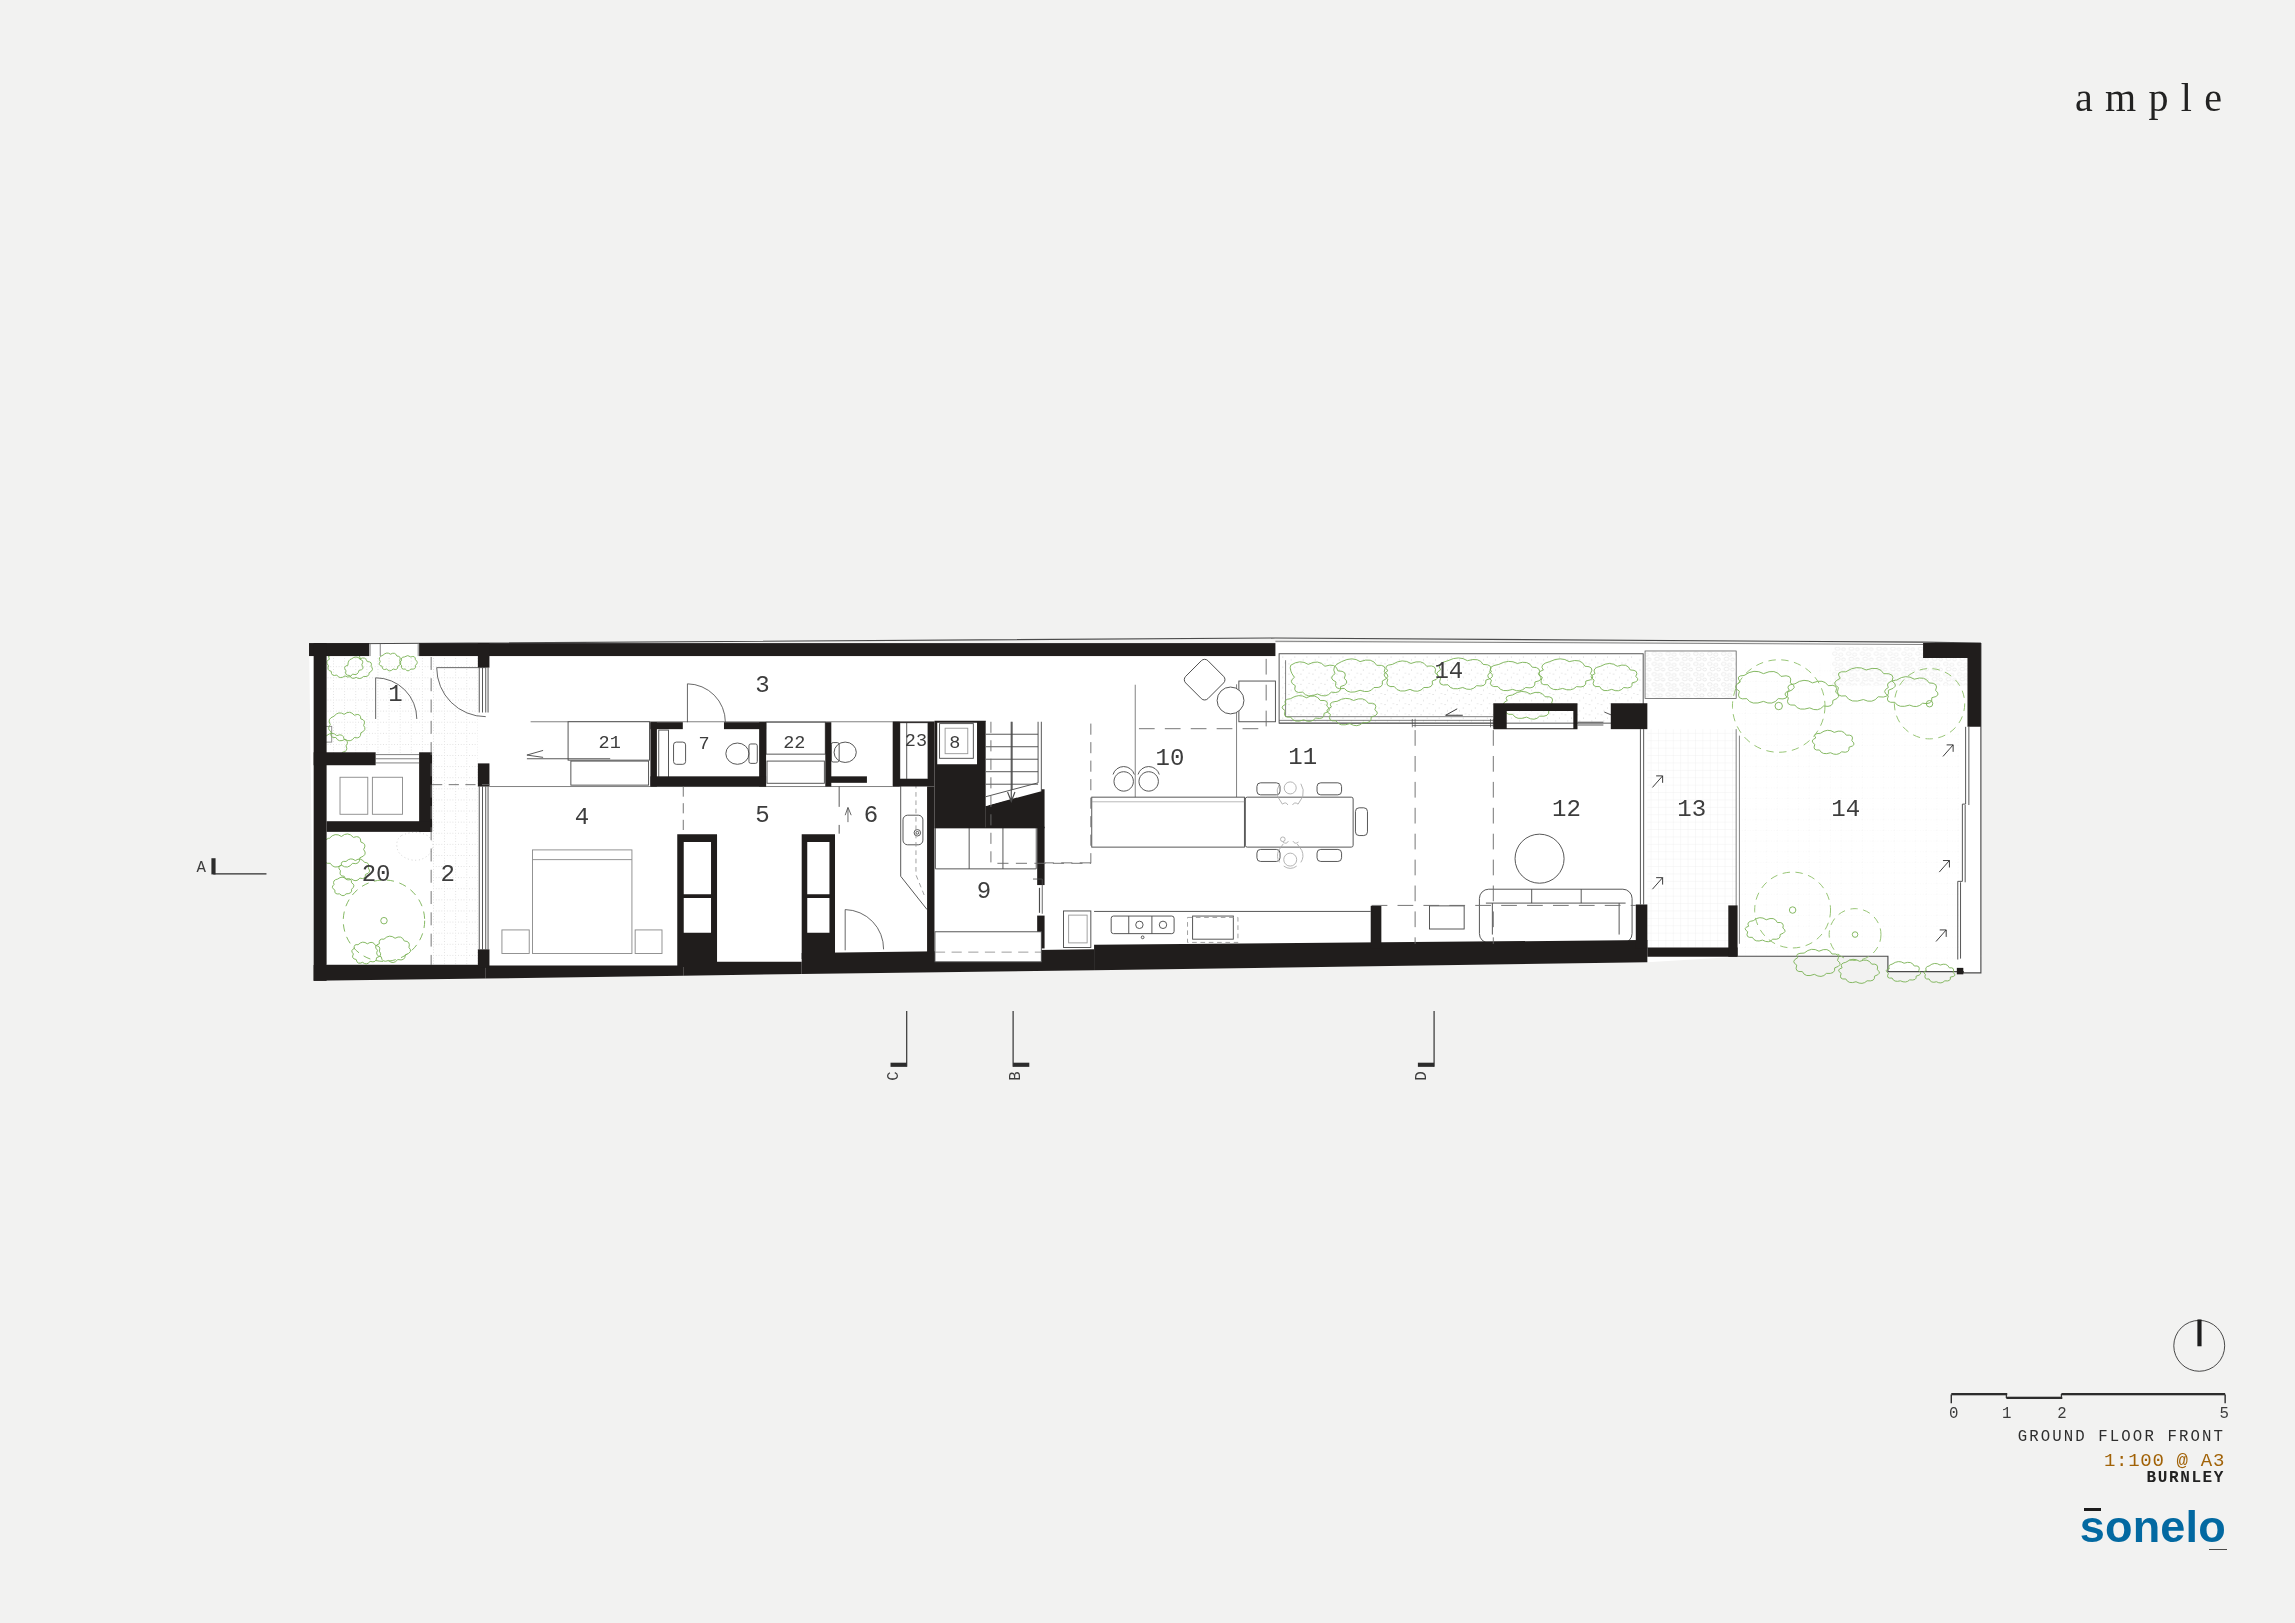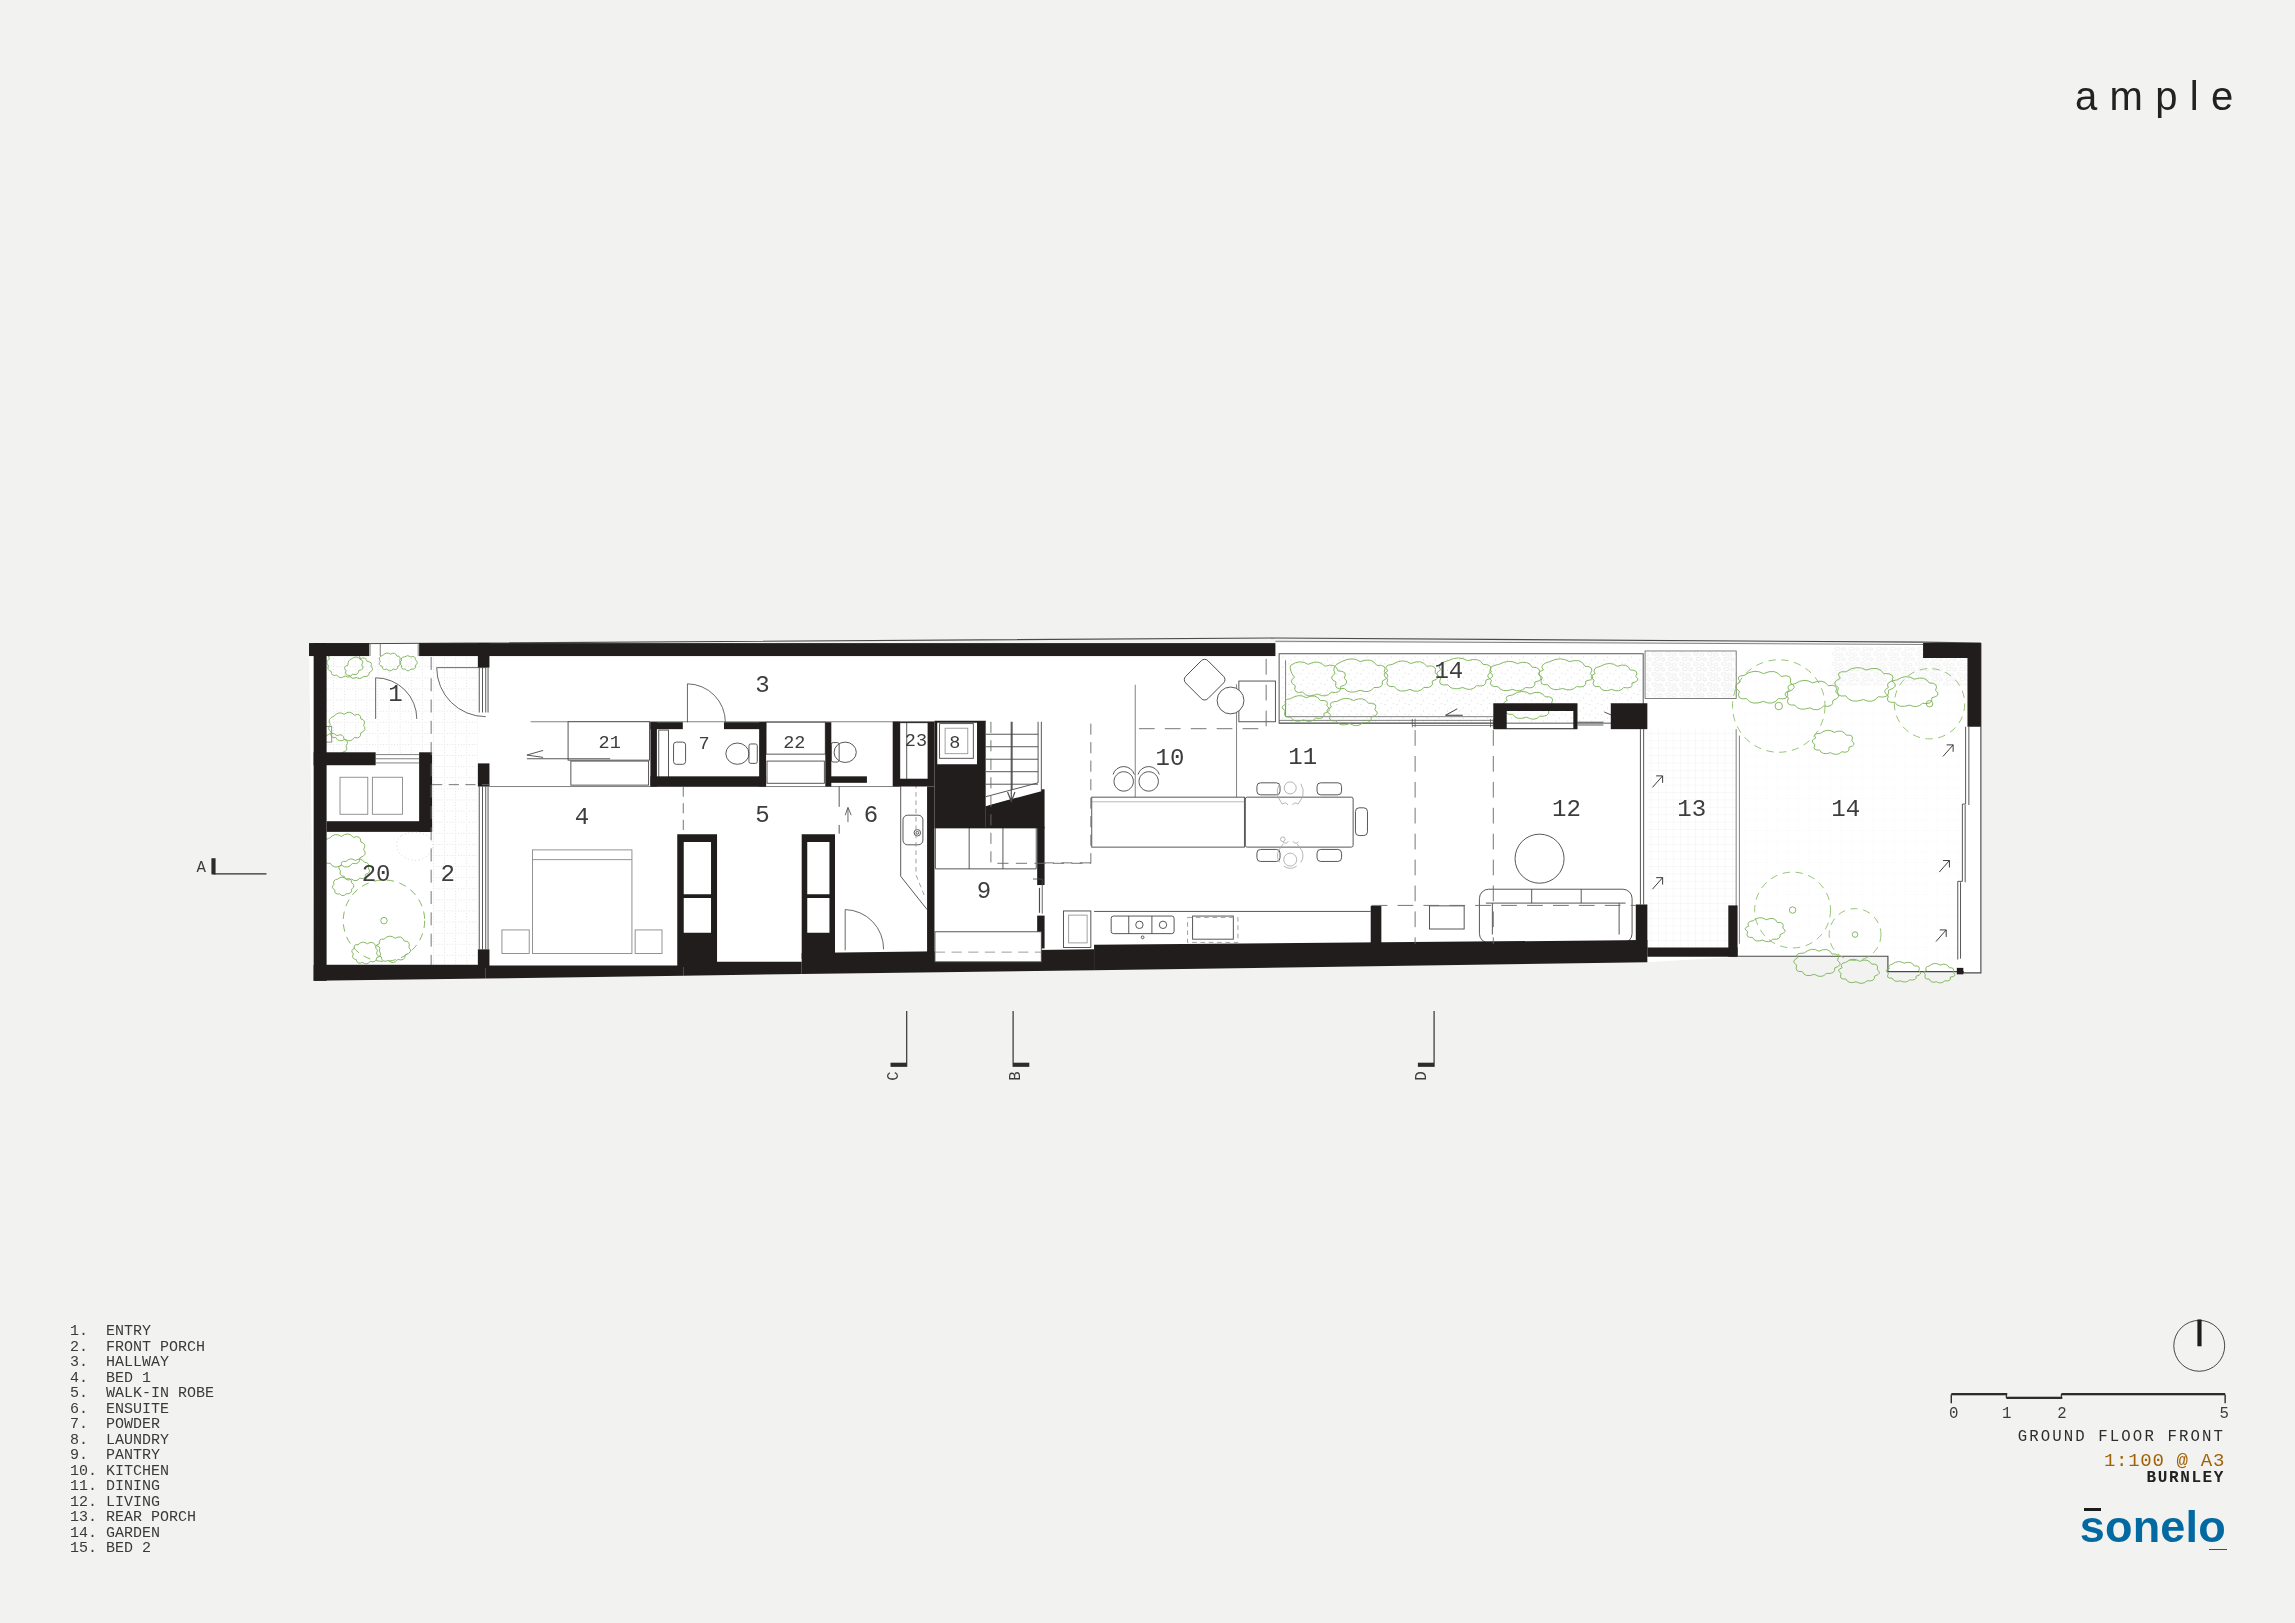--- a/index.html
+++ b/index.html
@@ -538,38 +538,23 @@
 
 <text x="813" y="1904" font-size="52" text-anchor="middle">20</text>
 
 <text x="1318" y="1617" font-size="40" text-anchor="middle">21</text>
 
 <text x="1717" y="1617" font-size="40" text-anchor="middle">22</text>
 
 <text x="1980" y="1613" font-size="40" text-anchor="middle">23</text>
 </svg>
 
-<div style="position:absolute;left:70px;top:1324px;font-size:15px;line-height:15.5px;color:#3a3a3a;white-space:pre;">1.  ENTRY
-2.  FRONT PORCH
-3.  HALLWAY
-4.  BED 1
-5.  WALK-IN ROBE
-6.  ENSUITE
-7.  POWDER
-8.  LAUNDRY
-9.  PANTRY
-10. KITCHEN
-11. DINING
-12. LIVING
-13. REAR PORCH
-14. GARDEN
-15. BED 2</div>
-
-
-<div style="position:absolute;left:2075px;top:74px;font-family:Liberation Sans, sans-serif;font-size:40px;letter-spacing:12.3px;color:#222;text-align:center;">ample</div>
+
+
+<div style="position:absolute;left:2075px;top:74px;font-family:Liberation Serif, serif;font-size:40px;letter-spacing:12.3px;color:#222;text-align:center;">ample</div>
 
 <div style="position:absolute;right:70px;top:1428px;font-size:15.7px;line-height:1.2;letter-spacing:2.1px;color:#2e2e2e;text-align:right;">GROUND FLOOR FRONT</div>
 
 <div style="position:absolute;right:70px;top:1450px;font-size:19px;line-height:1.2;letter-spacing:0.7px;color:#a16207;text-align:right;">1:100 @ A3</div>
 
 <div style="position:absolute;right:70px;top:1469px;font-size:16px;line-height:1.2;font-weight:bold;letter-spacing:1.6px;color:#222;text-align:right;padding-left:20px;">BURNLEY</div>
 
 <div style="position:absolute;right:69px;top:1504px;font-family:'Liberation Sans',sans-serif;font-size:45px;font-weight:bold;color:#0369a1;letter-spacing:0.2px;line-height:1;">sonelo</div>
 
 <div style="position:absolute;left:2084px;top:1508px;width:17px;height:2.8px;background:#1c1c1c;"></div>

